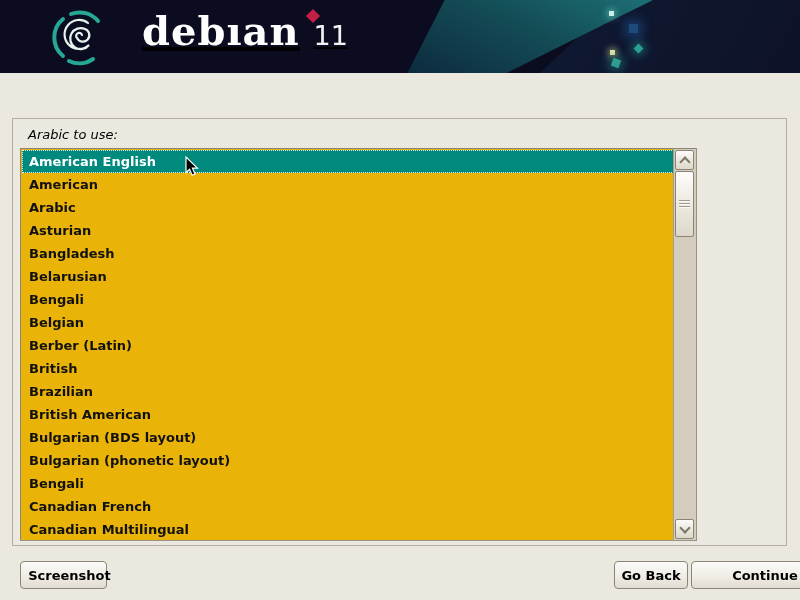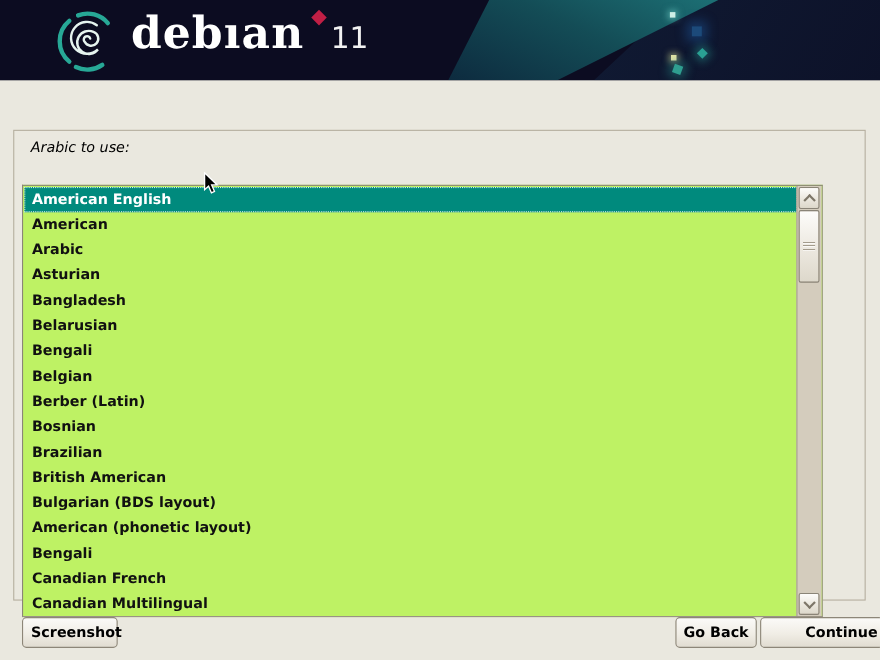--- a/index.html
+++ b/index.html
@@ -15,32 +15,32 @@
     background:linear-gradient(205deg,#1d7478 0%,#145059 45%,#0d2c40 100%);
     clip-path:polygon(16% 0,100% 0,41% 100%,1% 100%);opacity:.95;}
   .sq{position:absolute;}
   .sq1{left:609px;top:11px;width:5px;height:5px;background:#cdeee6;box-shadow:0 0 6px 2px rgba(120,220,210,.5);}
   .sq2{left:629px;top:24px;width:9px;height:9px;background:#1c4a7a;box-shadow:0 0 10px 5px rgba(30,90,160,.45);}
   .sq3{left:610px;top:50px;width:5px;height:5px;background:#e9e6a6;box-shadow:0 0 6px 2px rgba(230,225,150,.5);}
   .sq4{left:635px;top:45px;width:7px;height:7px;background:#2aa093;transform:rotate(45deg);box-shadow:0 0 8px 3px rgba(40,160,150,.45);}
   .sq5{left:612px;top:59px;width:8px;height:8px;background:#2f9e90;transform:rotate(20deg);box-shadow:0 0 9px 4px rgba(40,150,140,.4);}
 
   .logo{position:absolute;left:49px;top:5px;width:62px;height:64px;}
-  .brand{position:absolute;left:119px;top:7px;display:flex;align-items:baseline;gap:24px;}
+  .brand{position:absolute;left:142px;top:7px;display:flex;align-items:baseline;gap:14px;text-decoration:underline;}
   .brand-name{font-family:"DejaVu Serif","Liberation Serif",serif;font-weight:bold;font-size:40px;color:#fff;letter-spacing:1px;line-height:1.2;}
   .brand-ver{font-family:"DejaVu Sans","Liberation Sans",sans-serif;font-size:27px;color:#f2f2f2;font-weight:400;}
   .brand-diamond{position:absolute;left:166px;top:4px;width:10px;height:10px;background:#c11f45;transform:rotate(45deg);}
 
   
   .page-title{position:absolute;left:18px;top:85px;font-size:13px;font-weight:bold;color:#000;}
   .frame{position:absolute;left:12px;top:118px;width:773px;height:426px;border:1px solid #b5ae9f;}
   .keymap-label{position:absolute;left:28px;top:127px;font-size:13px;font-style:italic;color:#000;}
 
-  .listbox{position:absolute;left:20px;top:148px;width:728px;height:393px;background:#bef264;
-    border:1px solid #8a8577;border-right-color:#9a9385;border-bottom-color:#9a9385;box-sizing:border-box;overflow:hidden;margin-top:20px;}
+  .listbox{position:absolute;left:20px;top:148px;width:677px;height:393px;background:#eab308;
+    border:1px solid #8a8577;border-right-color:#9a9385;border-bottom-color:#9a9385;box-sizing:border-box;overflow:hidden;}
   .rows{position:absolute;left:1px;top:1px;right:22px;bottom:0;overflow:hidden;}
   .row{height:23px;line-height:23px;padding-left:7px;font-size:13px;font-weight:bold;color:#111;white-space:nowrap;}
   .row.selected{background:#008a7d;color:#fff;outline:1px dotted #dff2ee;outline-offset:-1px;}
 
   
   .scrollbar{position:absolute;top:0;right:0;bottom:0;width:22px;background:#d4ccbd;border-left:1px solid #a59d8e;}
   .scroll-btn{position:absolute;left:1px;width:19px;height:20px;background:linear-gradient(#fdfcfa,#e9e5db 60%,#ddd8cb);
     border:1px solid #8a8477;border-radius:2px;display:flex;align-items:center;justify-content:center;box-sizing:border-box;}
   .scroll-btn.up{top:1px;}
   .scroll-btn.down{bottom:1px;}
@@ -99,25 +99,25 @@
     <div class="rows">
         <div class="row selected">American English</div>
         <div class="row">American</div>
         <div class="row">Arabic</div>
         <div class="row">Asturian</div>
         <div class="row">Bangladesh</div>
         <div class="row">Belarusian</div>
         <div class="row">Bengali</div>
         <div class="row">Belgian</div>
         <div class="row">Berber (Latin)</div>
-        <div class="row">Bosnian</div>
+        <div class="row">British</div>
         <div class="row">Brazilian</div>
         <div class="row">British American</div>
         <div class="row">Bulgarian (BDS layout)</div>
-        <div class="row">American (phonetic layout)</div>
+        <div class="row">Bulgarian (phonetic layout)</div>
         <div class="row">Bengali</div>
         <div class="row">Canadian French</div>
         <div class="row">Canadian Multilingual</div>
       </div>
     <div class="scrollbar">
       <div class="scroll-btn up">
         <div class="chev upc"></div>
       </div>
       <div class="thumb">
         <div class="grip"></div>

